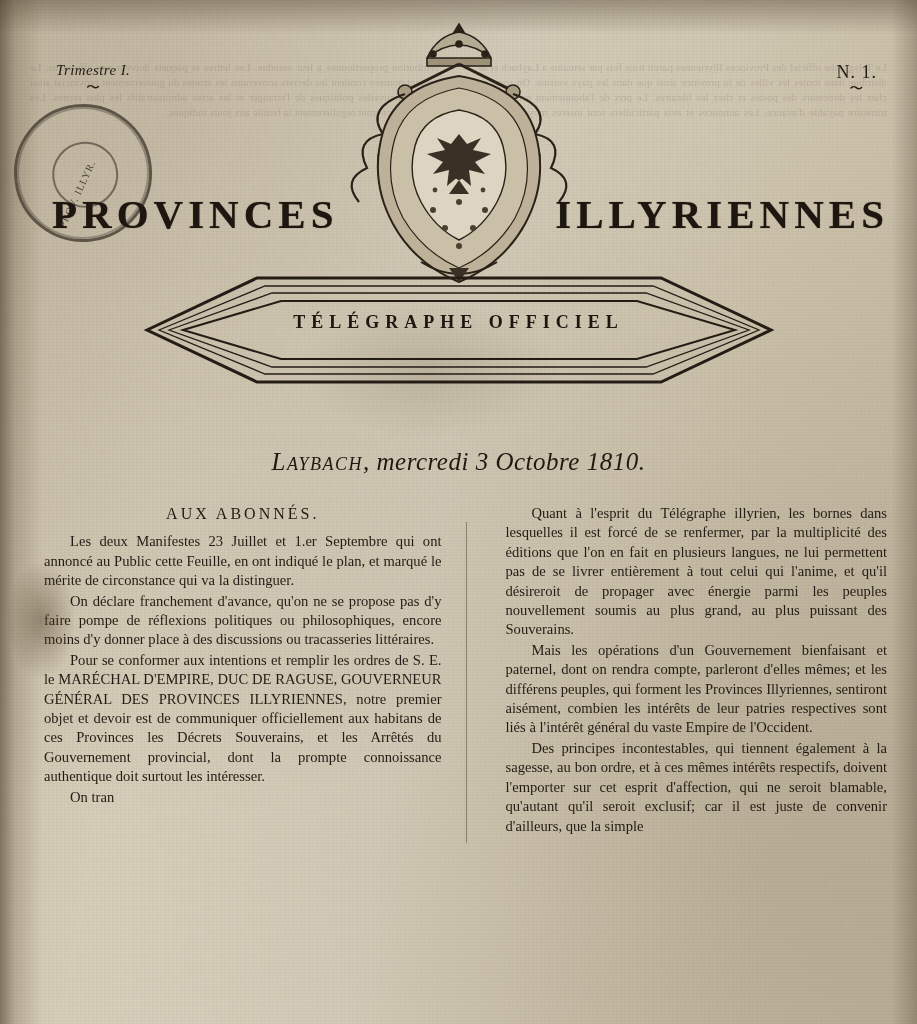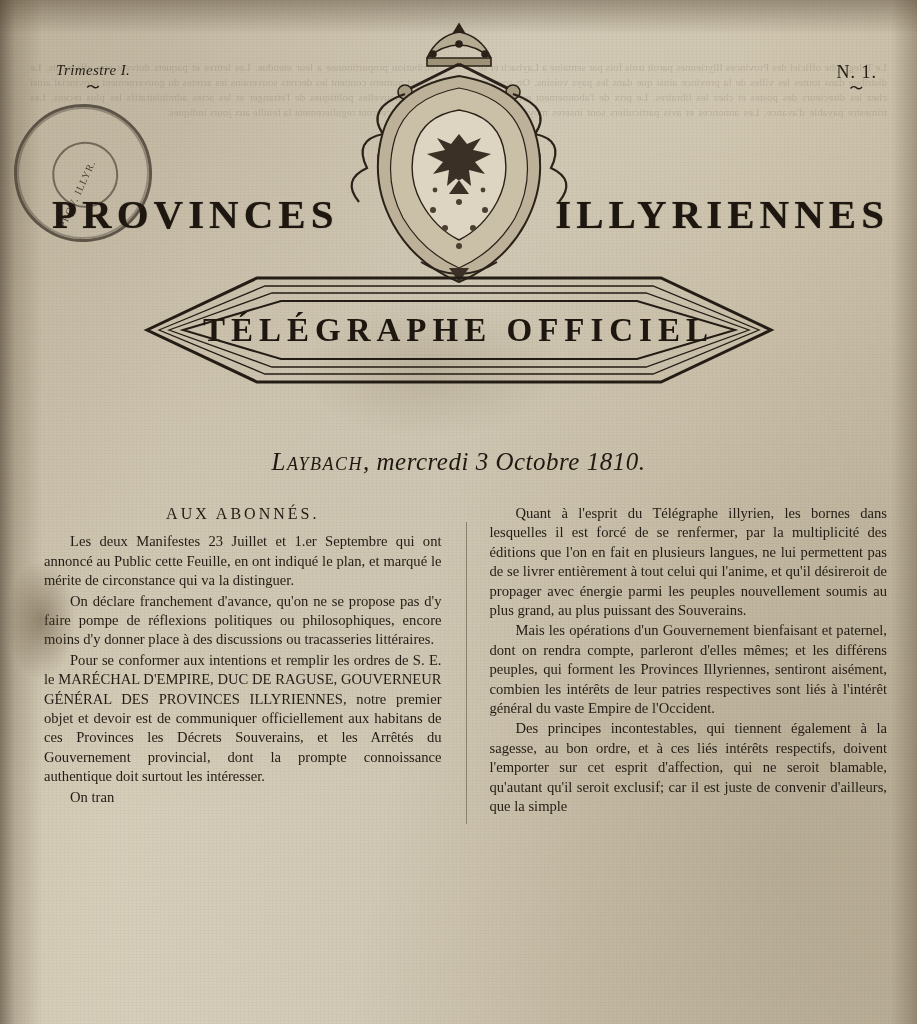--- a/index.html
+++ b/index.html
@@ -179,21 +179,21 @@
     margin: 10px auto 0;
     width: 640px;
     height: 120px;
   }
   .banner-wrap svg { display: block; }
   .banner-text {
     position: absolute;
     left: 0; right: 0;
     top: 42px;
     text-align: center;
-    font-size: 33px;
+    font-size: 18px;
     letter-spacing: 6px;
     font-weight: 700;
     color: #1d1710;
   }
 
   
   .dateline {
     text-align: center;
     margin-top: 58px;
     font-size: 25px;
@@ -216,21 +216,21 @@
   }
   .col {
     width: 50%;
     box-sizing: border-box;
     font-size: 14.6px;
     line-height: 19.4px;
     text-align: justify;
     color: #231c14;
   }
   .col.left { padding-right: 24px; }
-  .col.right { padding-left: 24px; }
+  .col.right { padding-left: 40px; }
   .col-rule {
     position: absolute;
     left: 50%;
     top: 18px;
     bottom: -6px;
     width: 1px;
     background: rgba(60,48,34,0.45);
   }
   .sec-head {
     text-align: center;
@@ -347,21 +347,21 @@
       <div class="sec-head">AUX ABONNÉS.</div>
       <p>Les deux Manifestes 23 Juillet et 1.er Septembre qui ont annoncé au Public cette Feuille, en ont indiqué le plan, et marqué le mérite de circonstance qui va la distinguer.</p>
       <p>On déclare franchement d'avance, qu'on ne se propose pas d'y faire pompe de réflexions politiques ou philosophiques, encore moins d'y donner place à des discussions ou tracasseries littéraires.</p>
       <p>Pour se conformer aux intentions et remplir les ordres de S. E. le MARÉCHAL D'EMPIRE, DUC DE RAGUSE, GOUVERNEUR GÉNÉRAL DES PROVINCES ILLYRIENNES, notre premier objet et devoir est de communiquer officiellement aux habitans de ces Provinces les Décrets Souverains, et les Arrêtés du Gouvernement provincial, dont la prompte connoissance authentique doit surtout les intéresser.</p>
       <p>On tran</p>
     </div>
 
     <div class="col right">
       <p>Quant à l'esprit du Télégraphe illyrien, les bornes dans lesquelles il est forcé de se renfermer, par la multiplicité des éditions que l'on en fait en plusieurs langues, ne lui permettent pas de se livrer entièrement à tout celui qui l'anime, et qu'il désireroit de propager avec énergie parmi les peuples nouvellement soumis au plus grand, au plus puissant des Souverains.</p>
       <p>Mais les opérations d'un Gouvernement bienfaisant et paternel, dont on rendra compte, parleront d'elles mêmes; et les différens peuples, qui forment les Provinces Illyriennes, sentiront aisément, combien les intérêts de leur patries respectives sont liés à l'intérêt général du vaste Empire de l'Occident.</p>
-      <p>Des principes incontestables, qui tiennent également à la sagesse, au bon ordre, et à ces liés intérêts respectifs, doivent l'emporter sur cet esprit d'affection, qui ne seroit blamable, qu'autant qu'il seroit exclusif; car il est juste de convenir d'ailleurs, que la simple</p>
+      <p>Des principes incontestables, qui tiennent également à la sagesse, au bon ordre, et à ces mêmes intérêts respectifs, doivent l'emporter sur cet esprit d'affection, qui ne seroit blamable, qu'autant qu'il seroit exclusif; car il est juste de convenir d'ailleurs, que la simple</p>
     </div>
   </div>
 
   <div class="edge-left"></div>
   <div class="edge-top"></div>
   <div class="edge-right"></div>
   <div class="stain-a"></div>
 </div>
 
 </body></html>

